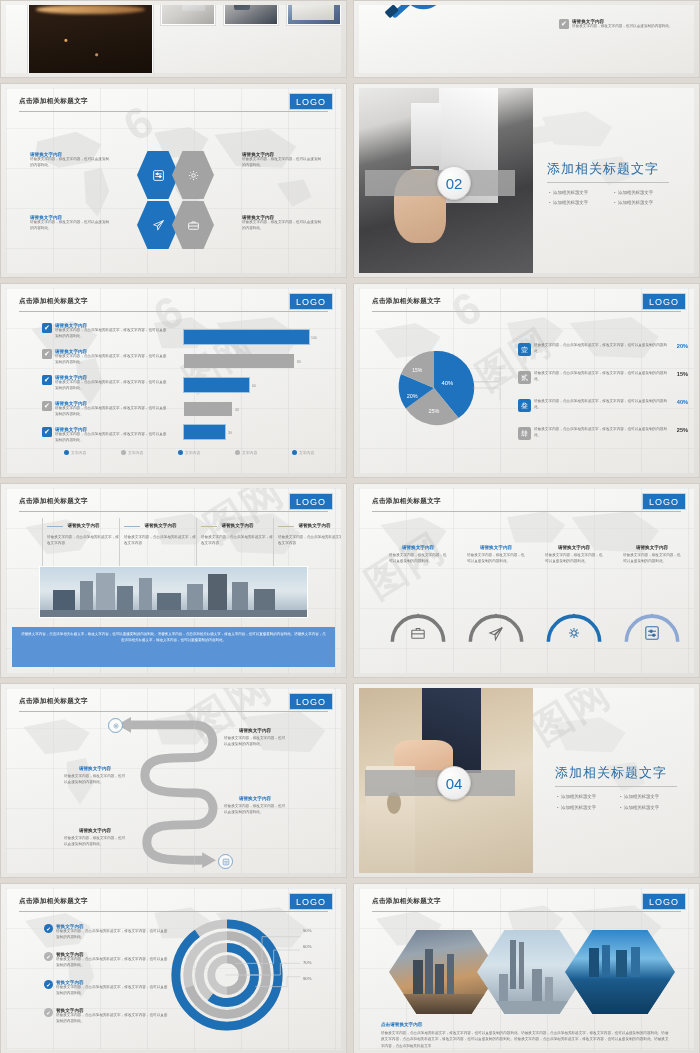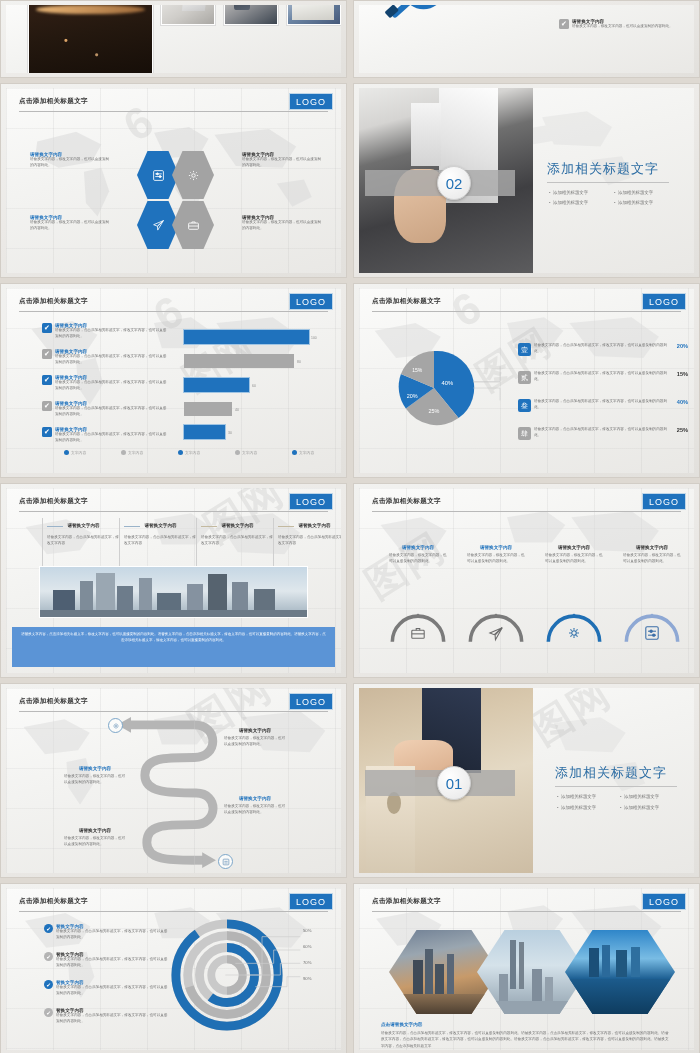--- a/index.html
+++ b/index.html
@@ -607,21 +607,21 @@
         <div style="position:absolute;left:36%;top:0;width:34%;height:46%;
              background:linear-gradient(200deg,#2f3a52,#1d2534);"></div>
         <div style="position:absolute;left:20%;top:28%;width:34%;height:20%;border-radius:30%;
              background:linear-gradient(160deg,#f0d0b4,#d9ad8b);"></div>
         <div style="position:absolute;left:4%;top:42%;width:28%;height:58%;
              background:linear-gradient(180deg,#efe5d4,#d6c9b2);"></div>
         <div style="position:absolute;left:16%;top:56%;width:8%;height:12%;border-radius:50%;
              background:#b3a489;"></div>
       </div>
       <div class="ribbon" style="top:82px;"></div>
-      <div class="numcirc" style="left:78px;top:78px;">01</div>
+      <div class="numcirc" style="left:78px;top:78px;">04</div>
 
       <div class="divttl" style="left:196px;top:76px;">添加相关标题文字</div>
       <div class="divline" style="left:196px;top:98px;width:122px;"></div>
       <div class="divb" style="left:198px;top:106px;">•&nbsp;&nbsp;<span>添加相关标题文字</span></div>
       <div class="divb" style="left:261px;top:106px;">•&nbsp;&nbsp;<span>添加相关标题文字</span></div>
       <div class="divb" style="left:198px;top:117px;">•&nbsp;&nbsp;<span>添加相关标题文字</span></div>
       <div class="divb" style="left:261px;top:117px;">•&nbsp;&nbsp;<span>添加相关标题文字</span></div>
     </div>
   </div>
 

